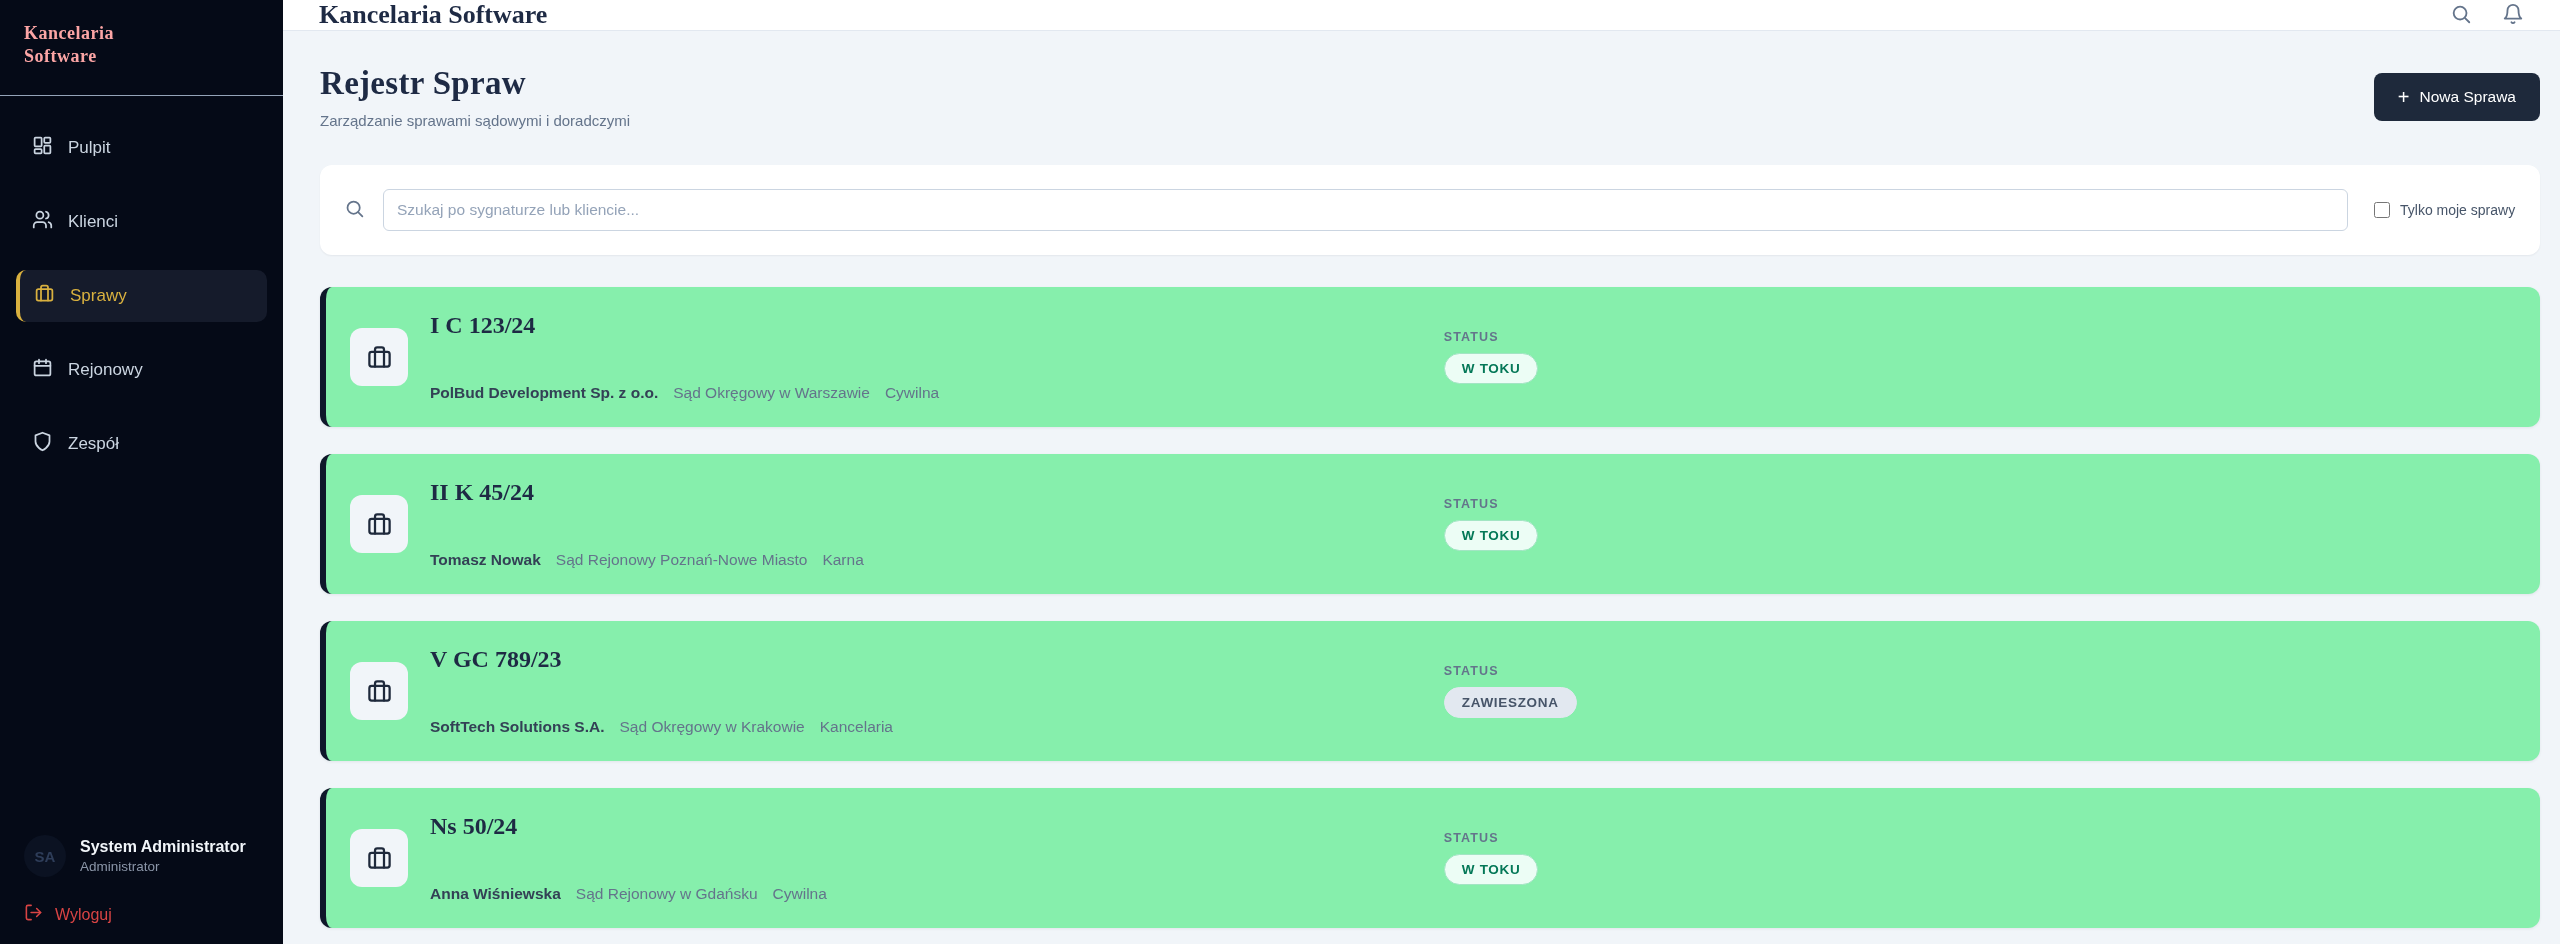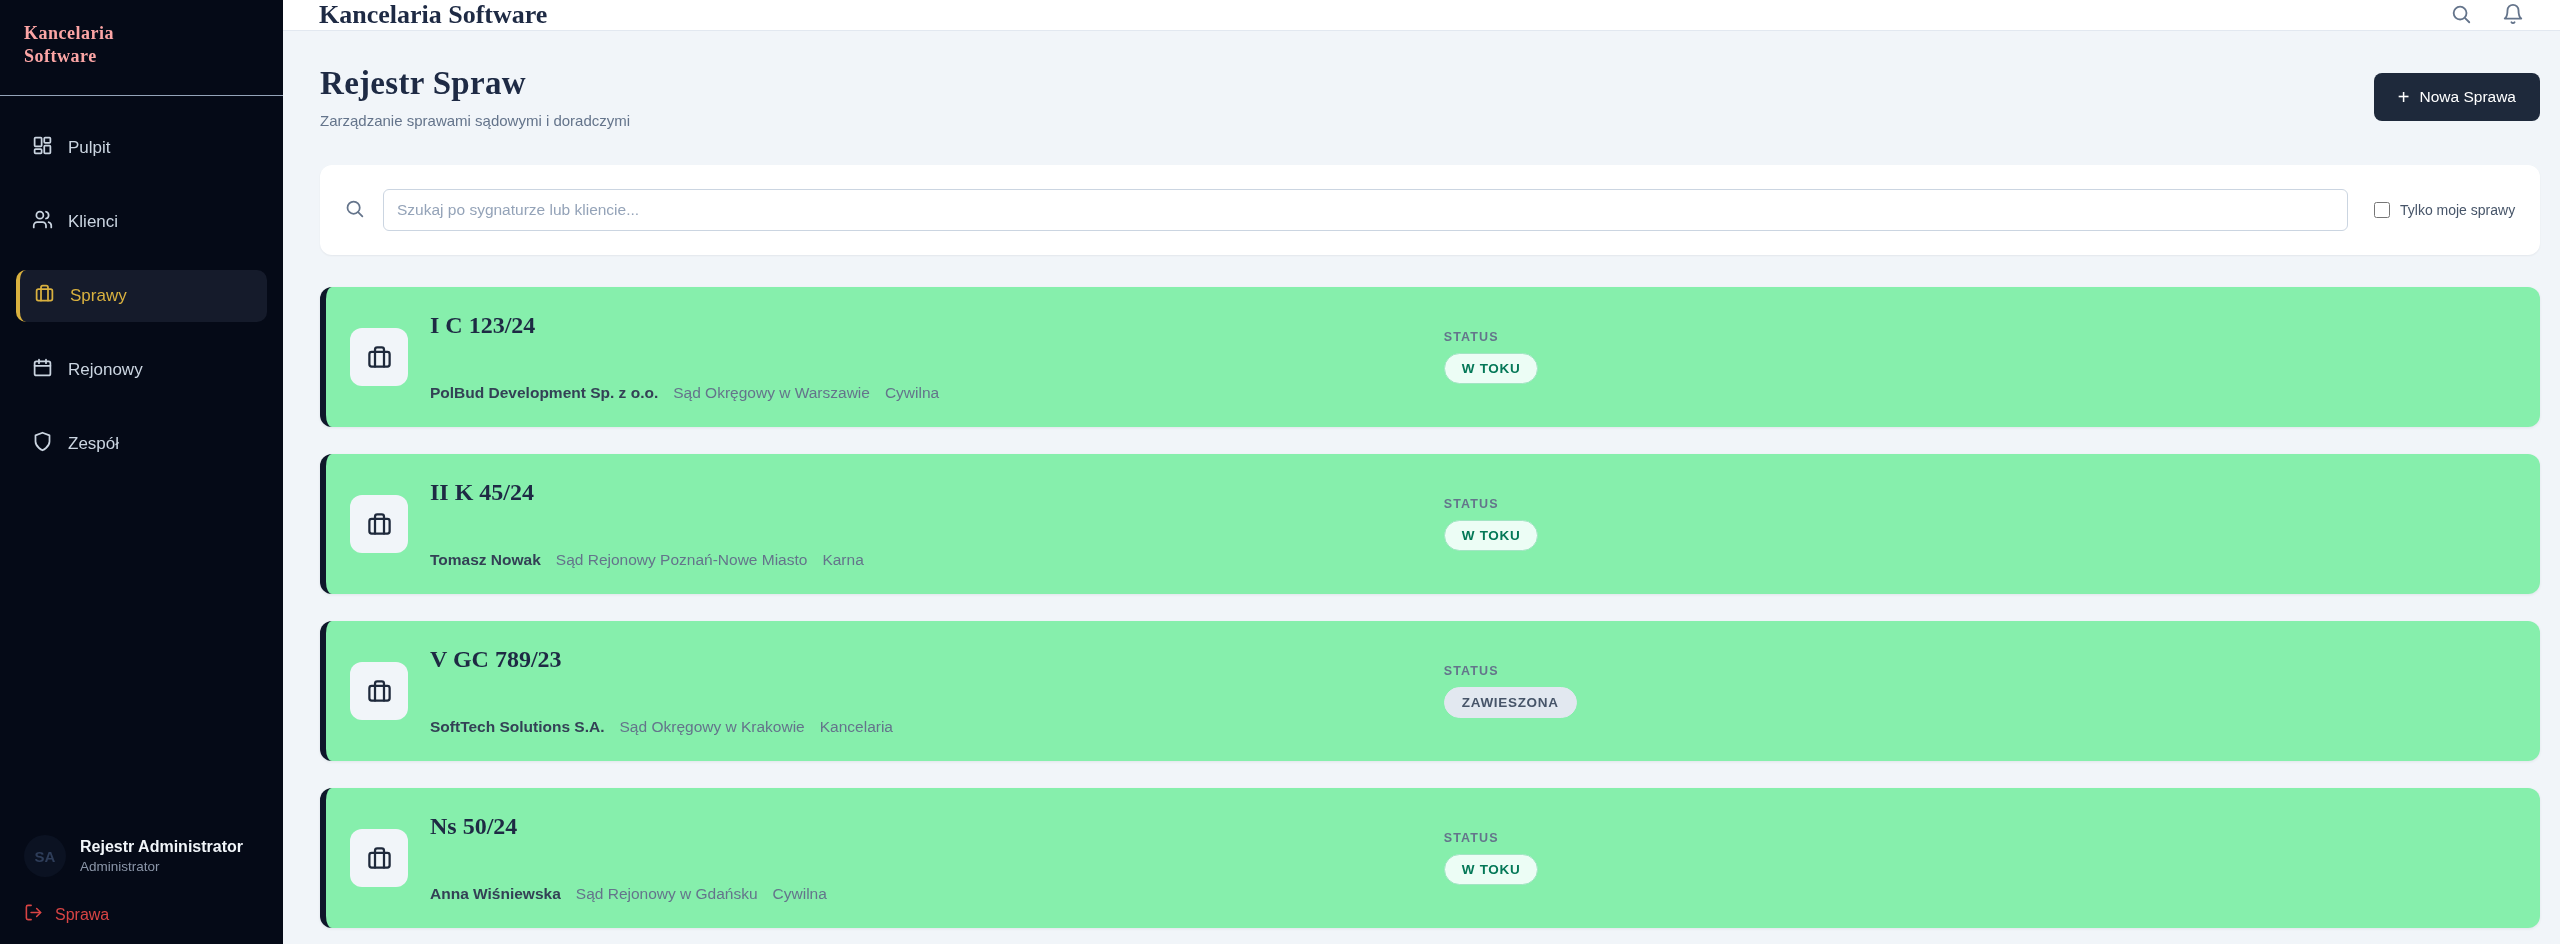--- a/index.html
+++ b/index.html
@@ -201,33 +201,33 @@
       <span>Zespół</span>
     </div>
   </nav>
 
   <div class="sidebar-spacer"></div>
 
   <div class="user-block">
     <div class="user-row">
       <div class="avatar">SA</div>
       <div>
-        <div class="user-name">Rejestr Administrator</div>
+        <div class="user-name">System Administrator</div>
         <div class="user-role">Administrator</div>
       </div>
     </div>
     <div class="logout-row">
       <span>
         <svg viewBox="0 0 24 24" fill="none" stroke-width="2" stroke-linecap="round" stroke-linejoin="round">
             <path d="M9 21H5a2 2 0 0 1-2-2V5a2 2 0 0 1 2-2h4"></path>
             <path d="M16 17l5-5-5-5"></path>
             <path d="M21 12H9"></path>
           </svg>
       </span>
-      <span>Sprawa</span>
+      <span>Wyloguj</span>
     </div>
   </div>
 </aside>
 
 <div class="main">
   <header class="topbar">
     <div class="topbar-title serif">Kancelaria Software</div>
     <div class="topbar-icons">
       <button class="icon-btn">
         <span>

